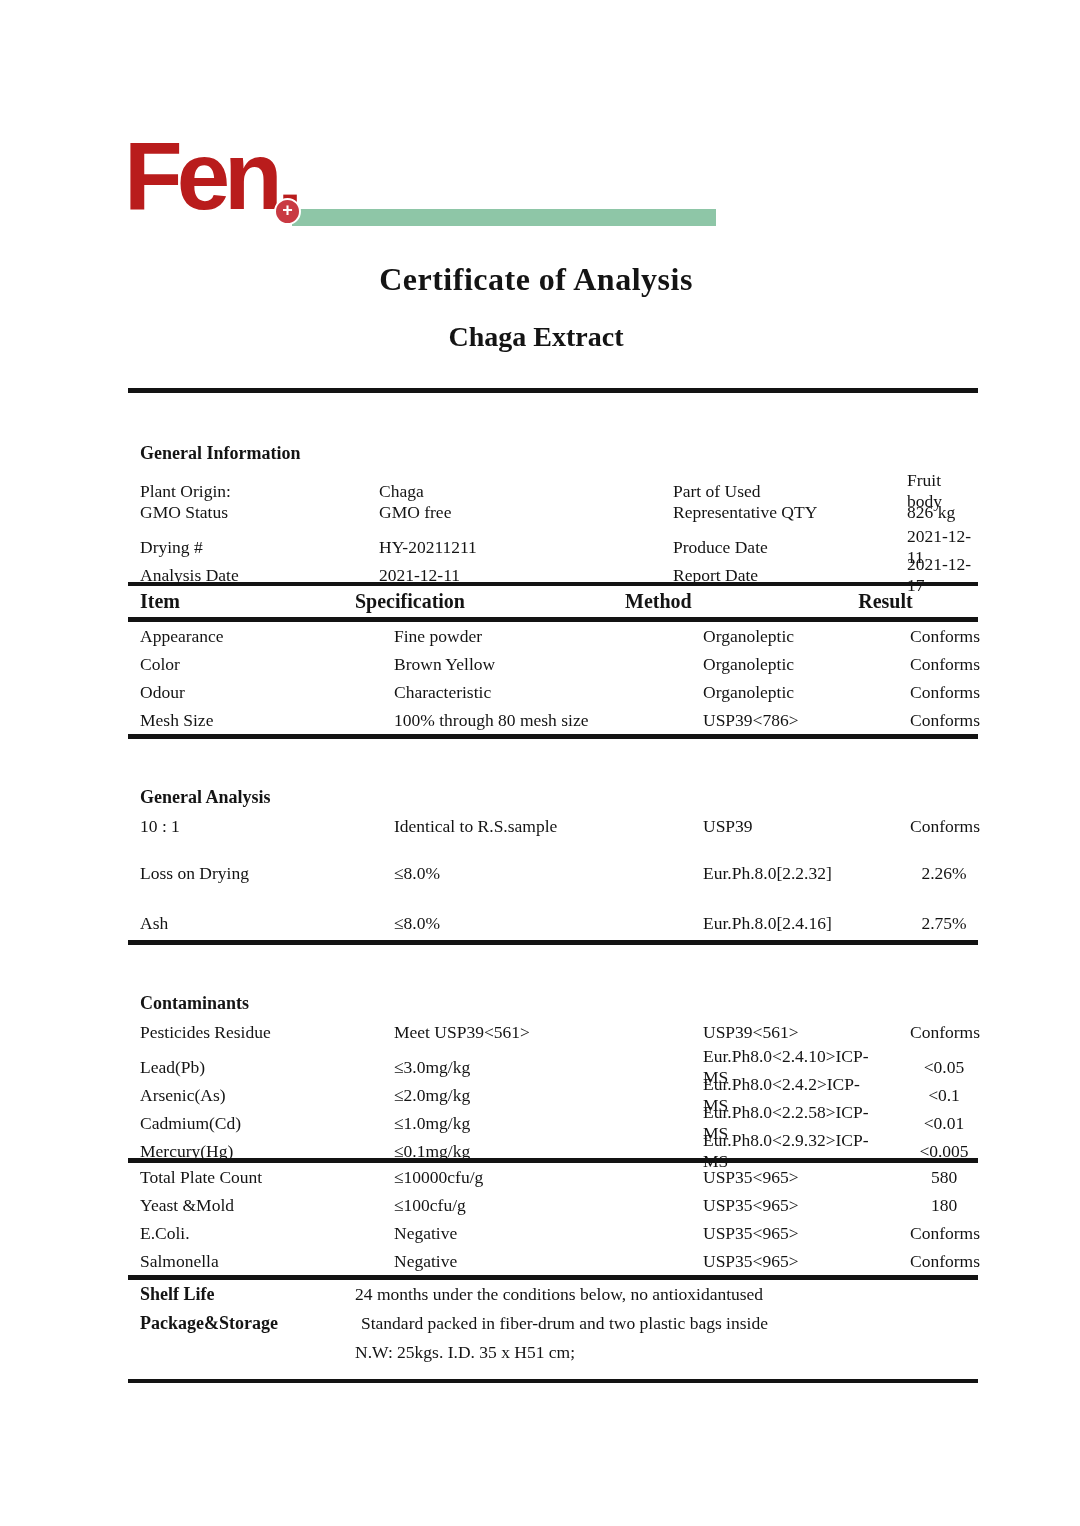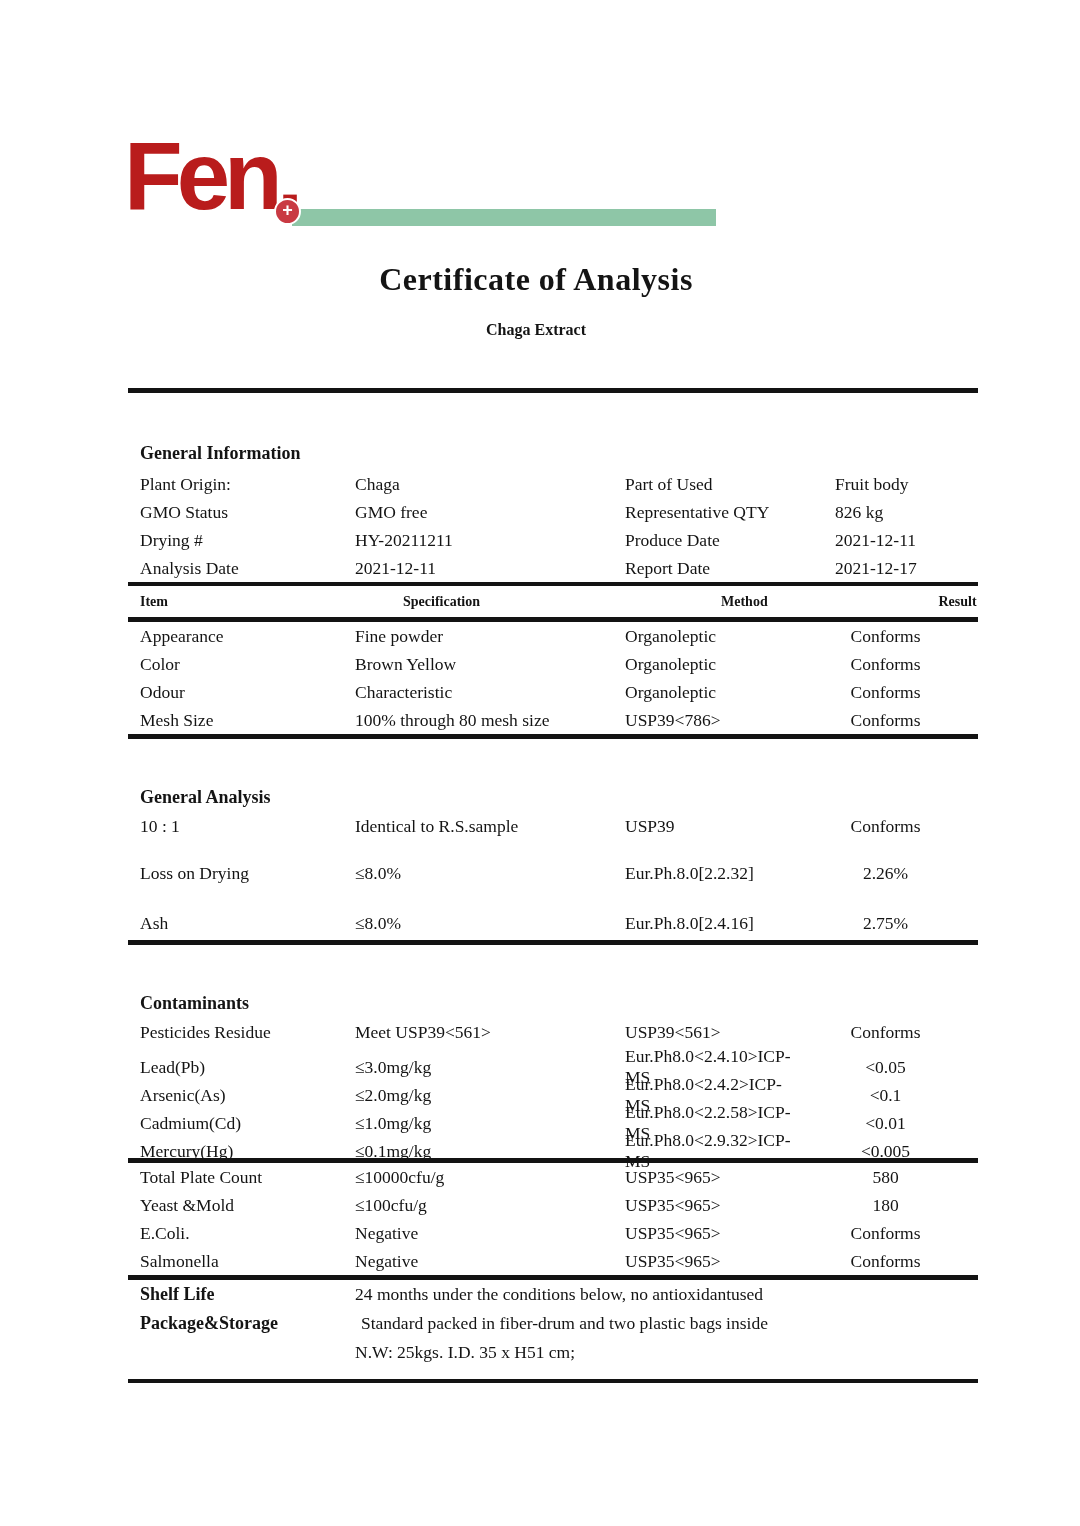--- a/index.html
+++ b/index.html
@@ -60,21 +60,21 @@
     text-align: center;
     font-size: 32px;
     font-weight: bold;
     letter-spacing: 0.5px;
   }
   .doc-subtitle {
     position: absolute;
     left: 0; top: 321px;
     width: 1072px;
     text-align: center;
-    font-size: 16px;
+    font-size: 28px;
     font-weight: bold;
   }
 
   
   .doc-table {
     position: absolute;
     left: 128px;
     top: 388px;
     width: 850px;
     font-size: 17.5px;
@@ -93,40 +93,41 @@
     margin-top: 44px;
   }
   .sec-heading.sub { height: 29px; }
 
   .info-row {
     display: grid;
     grid-template-columns: 215px 270px 210px 1fr;
     padding-left: 12px;
     height: 28px;
     align-items: center;
+    gap: 24px;
   }
 
   .head-row {
     display: grid;
     grid-template-columns: 215px 270px 168px 1fr;
     padding-left: 12px;
     height: 31px;
     align-items: center;
     font-weight: bold;
-    font-size: 14px;
-    gap: 48px;
+    font-size: 20px;
   }
   .head-row .c4 { text-align: center; }
 
   .trow {
     display: grid;
     grid-template-columns: 215px 270px 168px 1fr;
     padding-left: 12px;
     height: 28px;
     align-items: center;
+    gap: 39px;
   }
   .trow .c4 { text-align: center; }
   .trow.tall { height: 33px; margin-top: 17px; }
 
   .storage-row {
     display: grid;
     grid-template-columns: 215px 1fr;
     padding-left: 12px;
     min-height: 29px;
     align-items: center;

